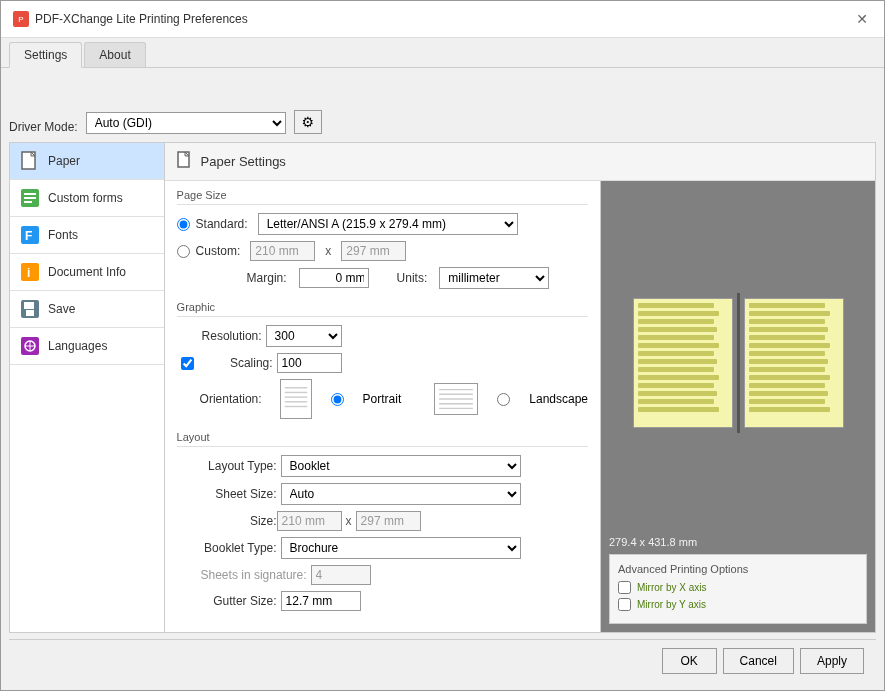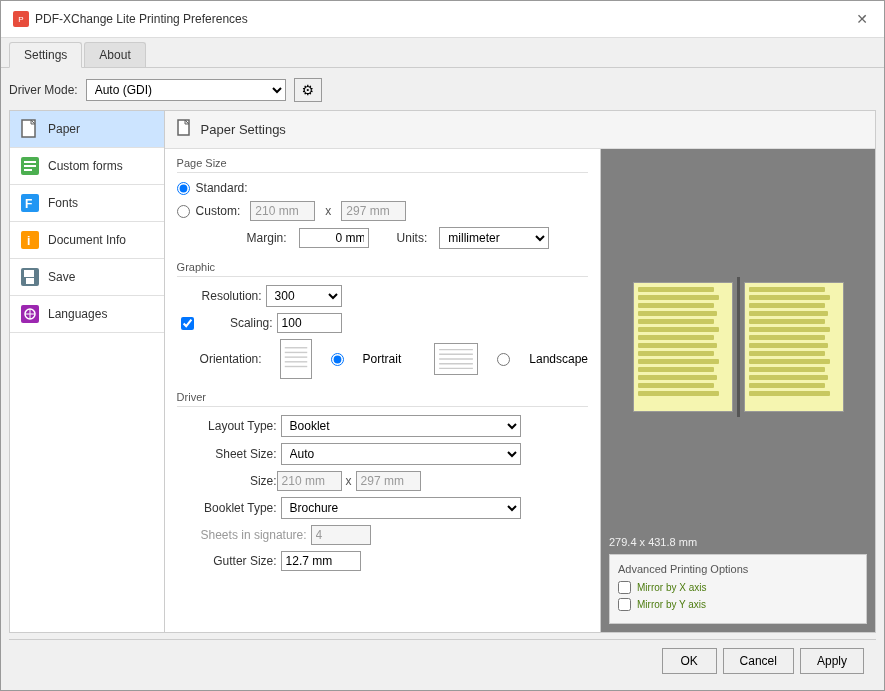--- a/index.html
+++ b/index.html
@@ -11,21 +11,21 @@
     .title-bar-left { display: flex; align-items: center; gap: 6px; font-size: 12px; color: #333; }
     .title-bar-icon { width: 16px; height: 16px; background: #e74c3c; border-radius: 2px; display: flex; align-items: center; justify-content: center; font-size: 8px; color: white; }
     .close-btn { width: 20px; height: 20px; border: none; background: none; cursor: pointer; font-size: 14px; color: #666; display: flex; align-items: center; justify-content: center; }
     
     .tabs-bar { background: #f0f0f0; padding: 4px 8px 0; display: flex; gap: 2px; border-bottom: 1px solid #ccc; }
     .tab { padding: 5px 14px; background: #e0e0e0; border: 1px solid #ccc; border-bottom: none; cursor: pointer; font-size: 12px; color: #333; border-radius: 3px 3px 0 0; }
     .tab.active { background: #f0f0f0; border-bottom: 1px solid #f0f0f0; margin-bottom: -1px; }
     
     .content-area { flex: 1; padding: 8px; display: flex; flex-direction: column; gap: 6px; }
     
-    .driver-row { display: flex; align-items: center; gap: 8px; padding: 2px 0; }
+    .driver-row { display: flex; align-items: flex-end; gap: 8px; padding: 2px 0; margin-top: 32px; }
     .driver-label { font-size: 12px; color: #333; white-space: nowrap; }
     .driver-select { width: 200px; padding: 3px 6px; border: 1px solid #999; background: white; font-size: 12px; }
     .gear-btn { width: 28px; height: 24px; border: 1px solid #999; background: #f0f0f0; cursor: pointer; display: flex; align-items: center; justify-content: center; font-size: 14px; }
     
     .main-panel { display: flex; flex: 1; gap: 0; justify-content: flex-end; }
     
     .sidebar { width: 185px; border: 1px solid #ccc; background: white; display: flex; flex-direction: column; }
     .sidebar-item { display: flex; align-items: center; gap: 8px; padding: 8px 10px; cursor: pointer; border-bottom: 1px solid #e0e0e0; font-size: 12px; color: #333; }
     .sidebar-item.active { background: #cce4ff; }
     .sidebar-icon { width: 20px; height: 20px; flex-shrink: 0; display: flex; align-items: center; justify-content: center; }
@@ -188,20 +188,23 @@
         <div class="panel-body">
 
           <div class="settings-area">
 
             <div class="section">
               <div class="section-title">Page Size</div>
 
               <div class="radio-row">
                 <input type="radio" name="page-size" checked="" class="radio-input" style="">
                 <label class="form-label">Standard:</label>
+                <select class="dropdown" style="width:260px; margin-left:4px;">
+                  <option>Letter/ANSI A (215.9 x 279.4 mm)</option>
+                </select>
               </div>
 
               <div class="radio-row">
                 <input type="radio" name="page-size" class="radio-input" style="">
                 <label class="form-label">Custom:</label>
                 <input type="text" class="spin-input" disabled="" value="210 mm" style="margin-left: 4px;">
                 <span class="x-label">x</span>
                 <input type="text" class="spin-input" disabled="" value="297 mm" style="">
               </div>
 
@@ -258,21 +261,21 @@
                     <line x1="4" y1="21" x2="40" y2="21" stroke="#ccc" stroke-width="1.5"></line>
                     <line x1="4" y1="26" x2="40" y2="26" stroke="#ccc" stroke-width="1.5"></line>
                   </svg>
                   <input type="radio" name="orientation" style="margin: 0px 3px;">
                   <span>Landscape</span>
                 </div>
               </div>
             </div>
 
             <div class="section">
-              <div class="section-title">Driver</div>
+              <div class="section-title">Layout</div>
 
               <div class="form-row" style="margin-bottom:6px;">
                 <span class="form-label" style="width:100px; text-align:right; margin-right:4px;">Layout Type:</span>
                 <select class="dropdown" style="width:240px;">
                   <option>Booklet</option>
                   <option>None</option>
                   <option>N-up</option>
                 </select>
               </div>
 

